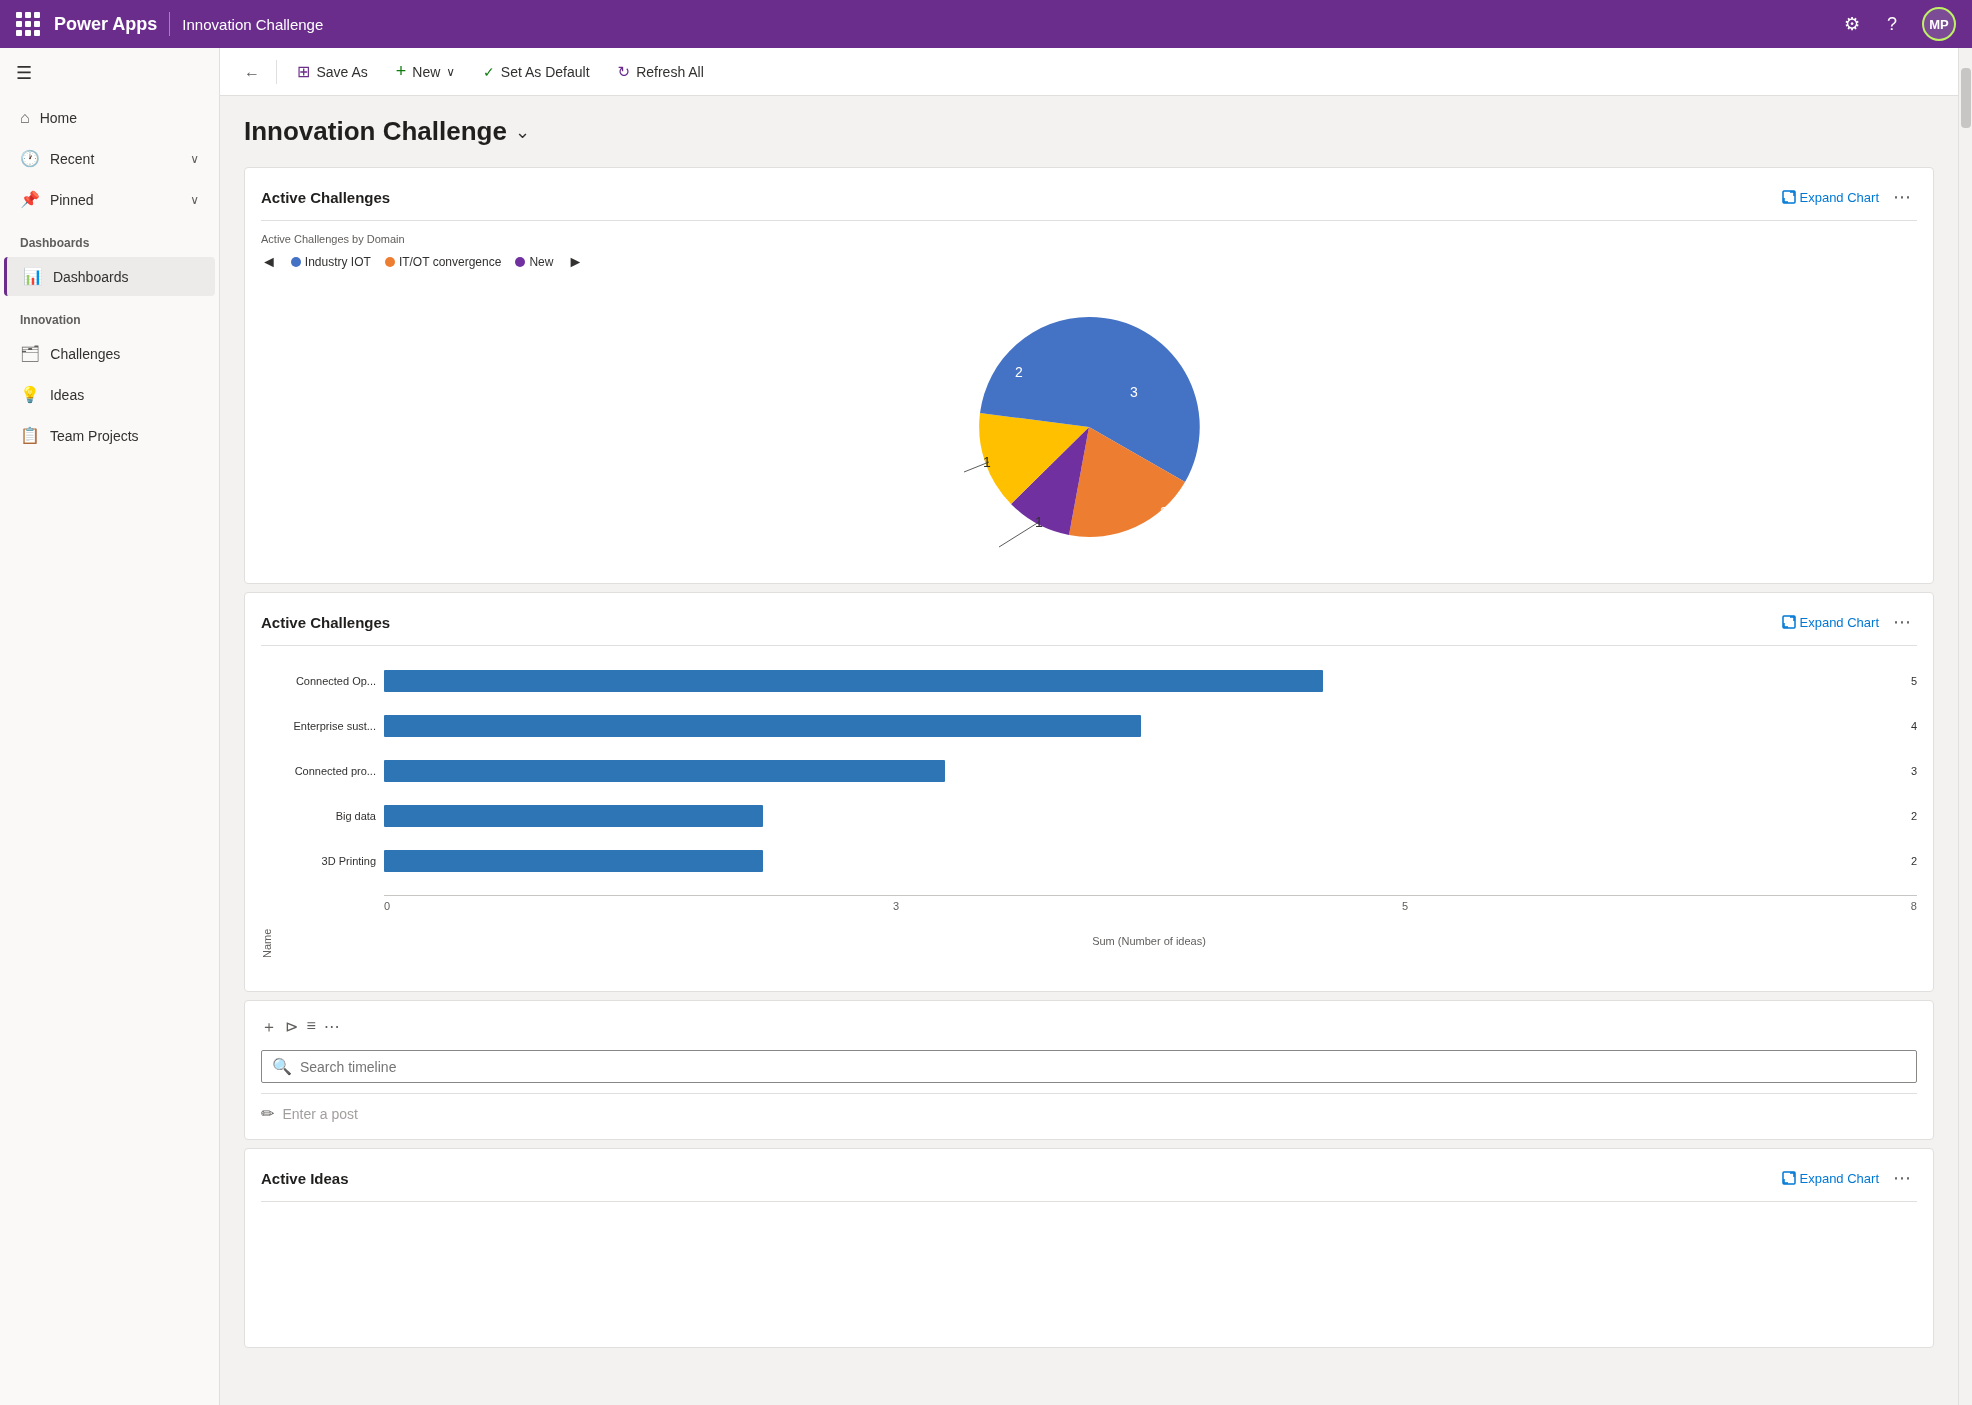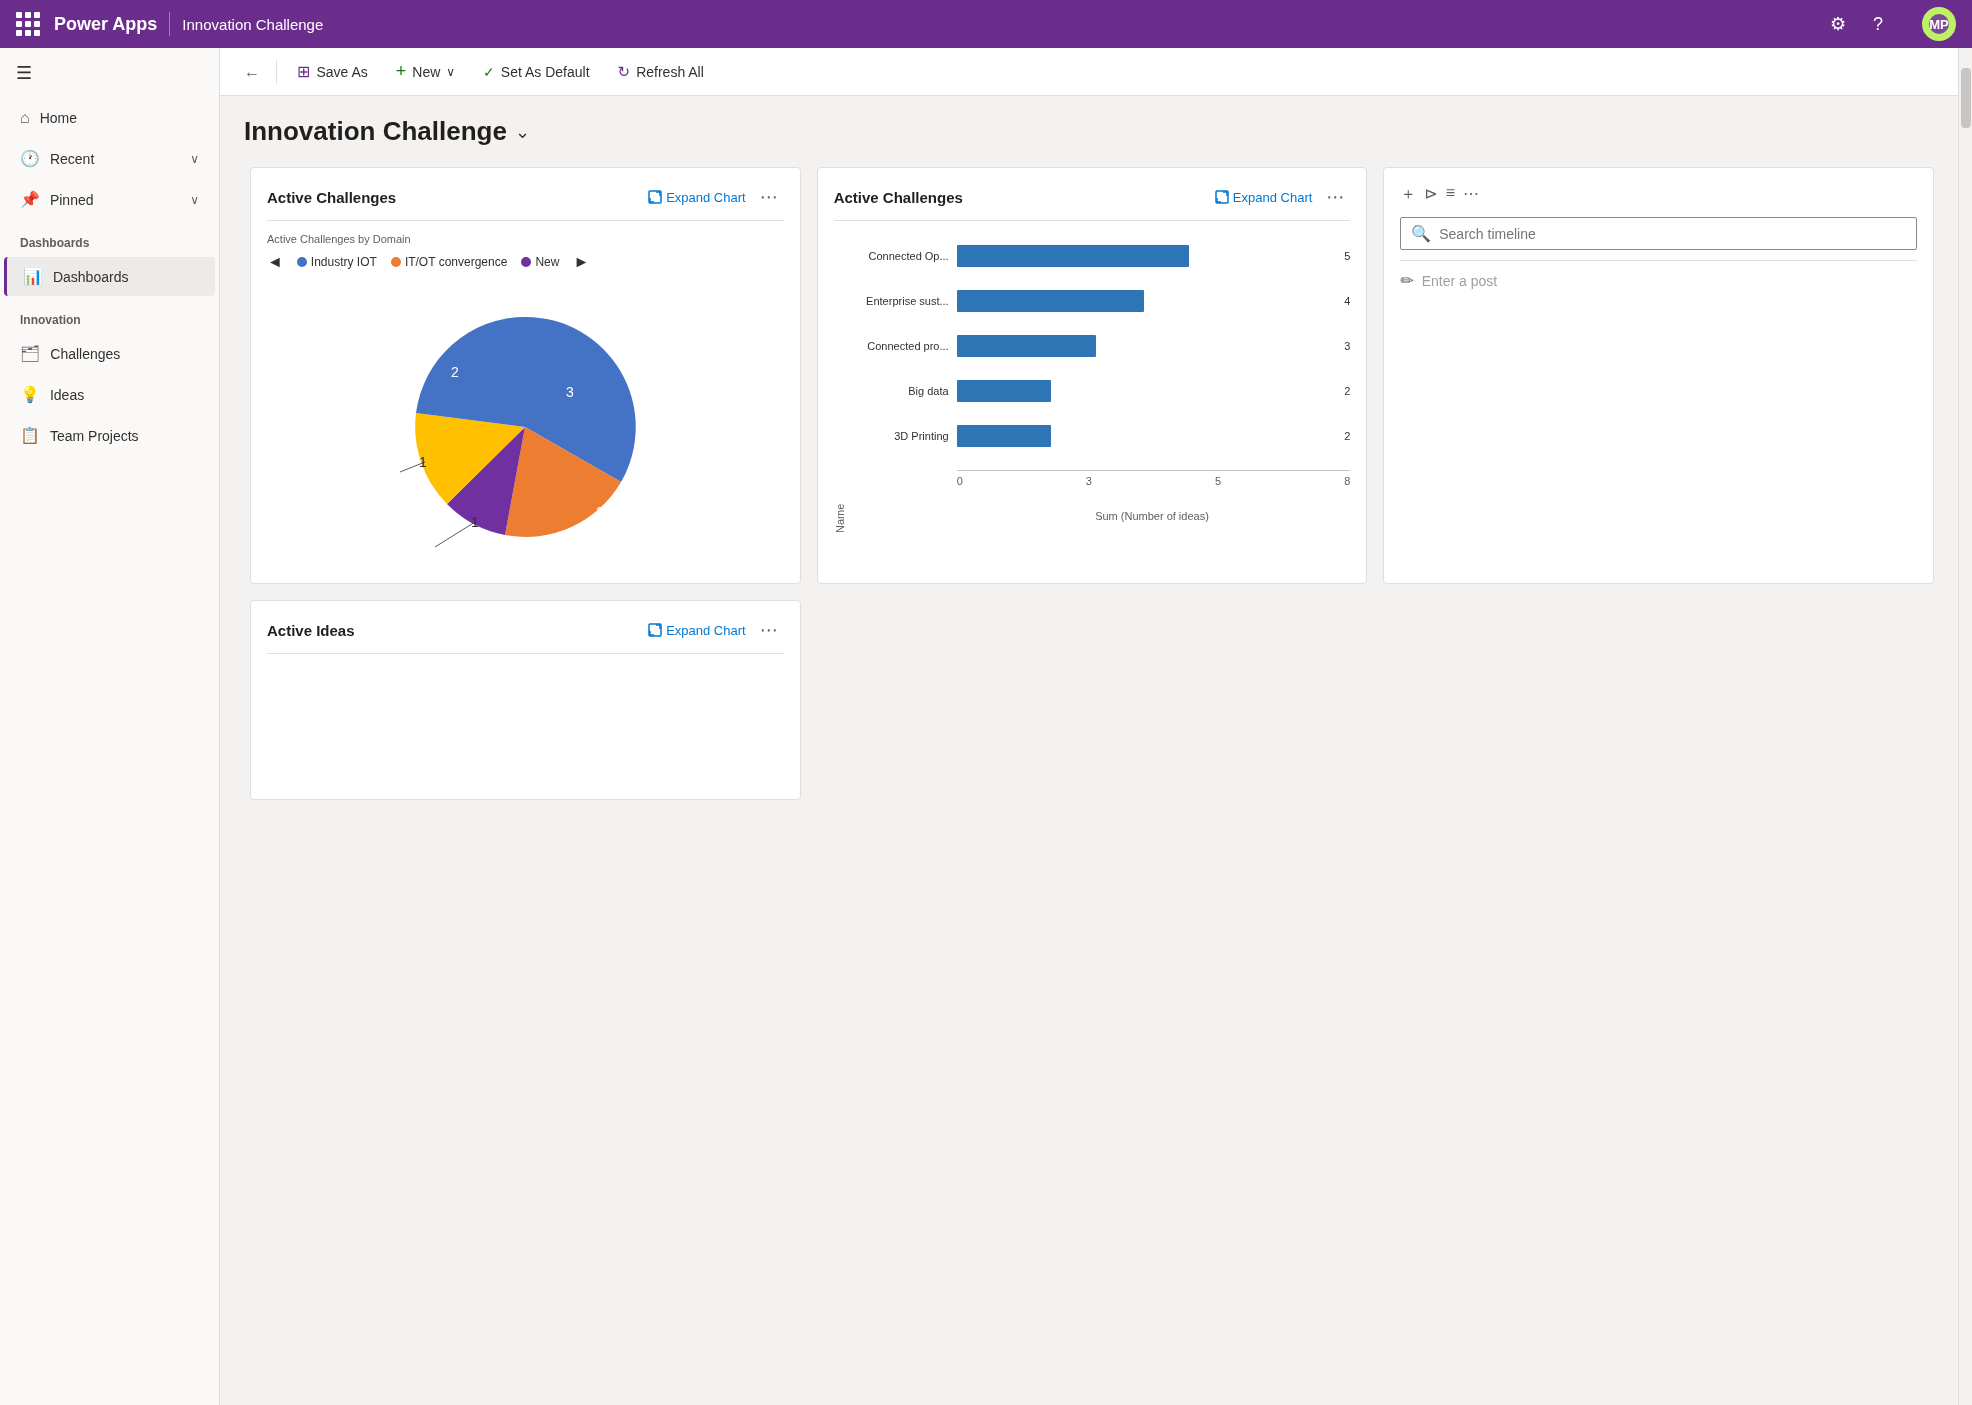--- a/index.html
+++ b/index.html
@@ -53,28 +53,28 @@
       cursor: pointer;
       border-radius: 4px;
       color: white;
       font-size: 18px;
       margin-left: 4px;
     }
     .topbar-avatar {
       width: 34px;
       height: 34px;
       border-radius: 50%;
-      border: 7px solid #bef264;
+      border: 2px solid #bef264;
       background: #7c4b96;
       display: flex;
       align-items: center;
       justify-content: center;
       font-size: 13px;
       font-weight: 600;
-      margin-left: 26px;
+      margin-left: 12px;
       cursor: pointer;
     }
 
     
     .main-layout {
       display: flex;
       flex: 1;
       overflow: hidden;
     }
 
@@ -188,23 +188,22 @@
     }
     .page-header-chevron {
       font-size: 18px;
       color: #323130;
       cursor: pointer;
     }
 
     
     .dashboard-grid {
       display: grid;
-      grid-template-columns: 1fr 1fr 1fr;
-      gap: 16px;
-      margin-left: 6px;
+      grid-template-columns: 1fr;
+      gap: 8px;
     }
 
     
     .chart-card {
       background: white;
       border: 1px solid #e1dfdd;
       border-radius: 4px;
       padding: 16px;
       min-height: 400px;
     }

